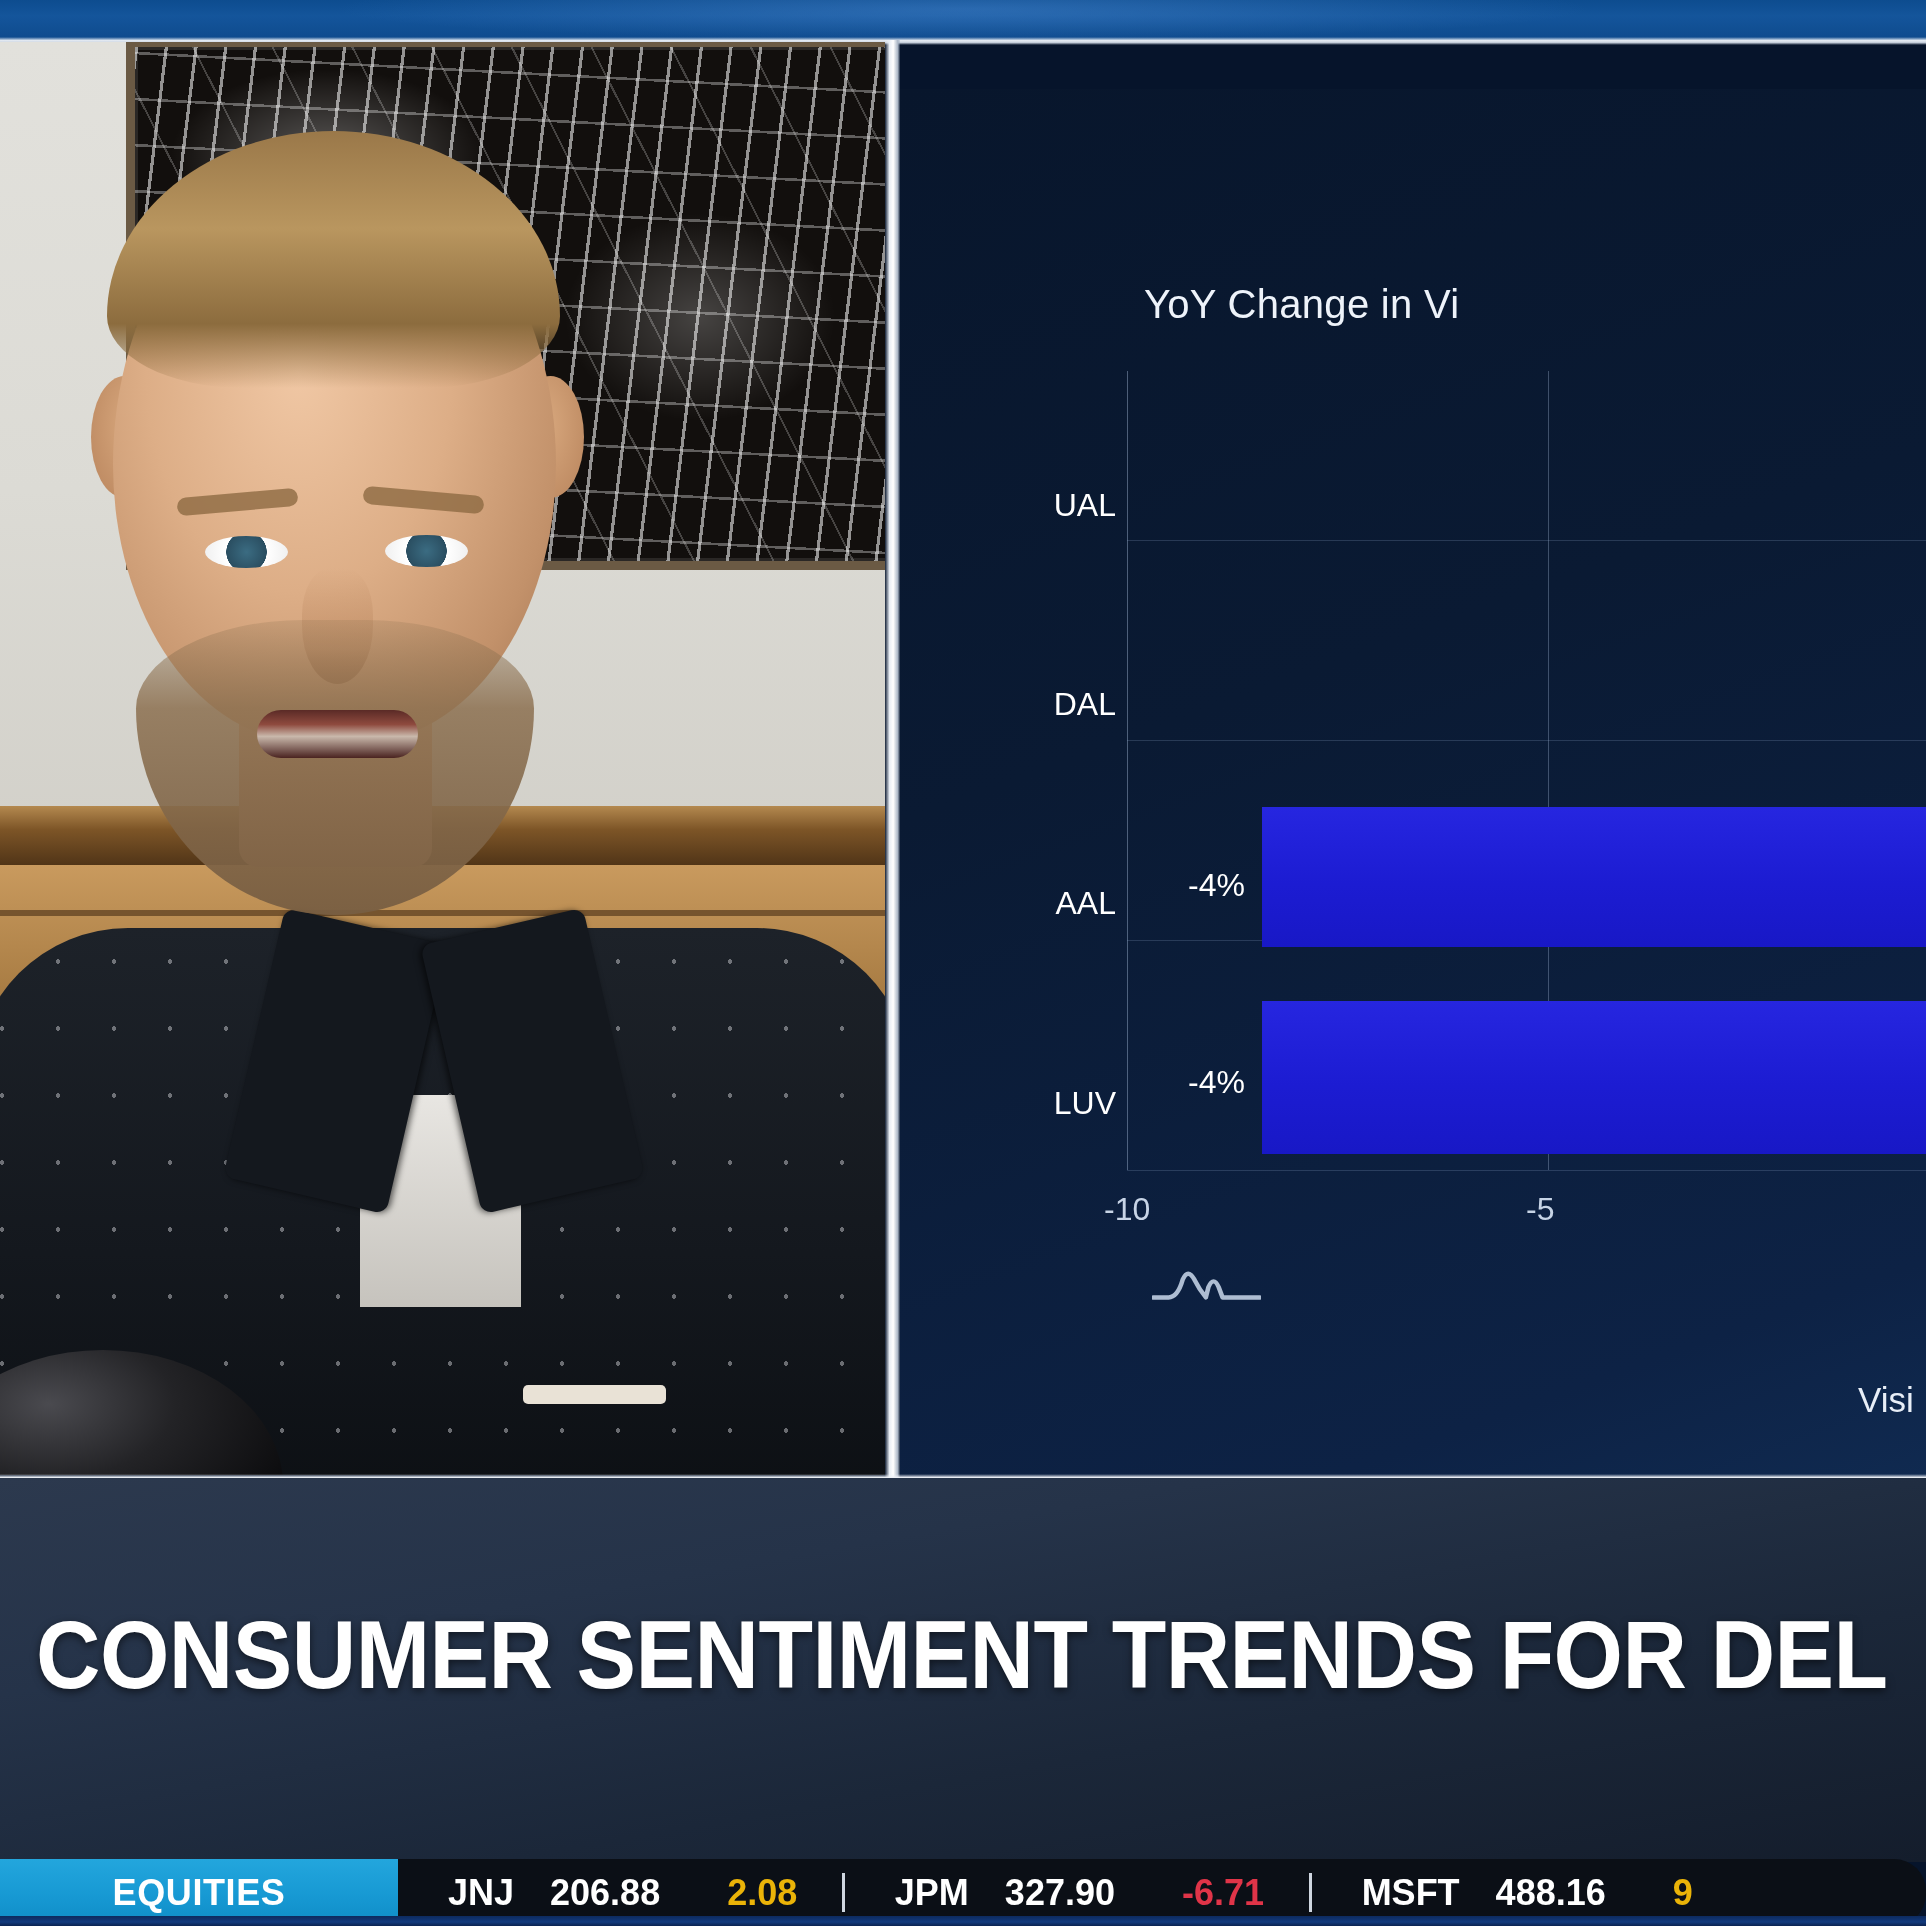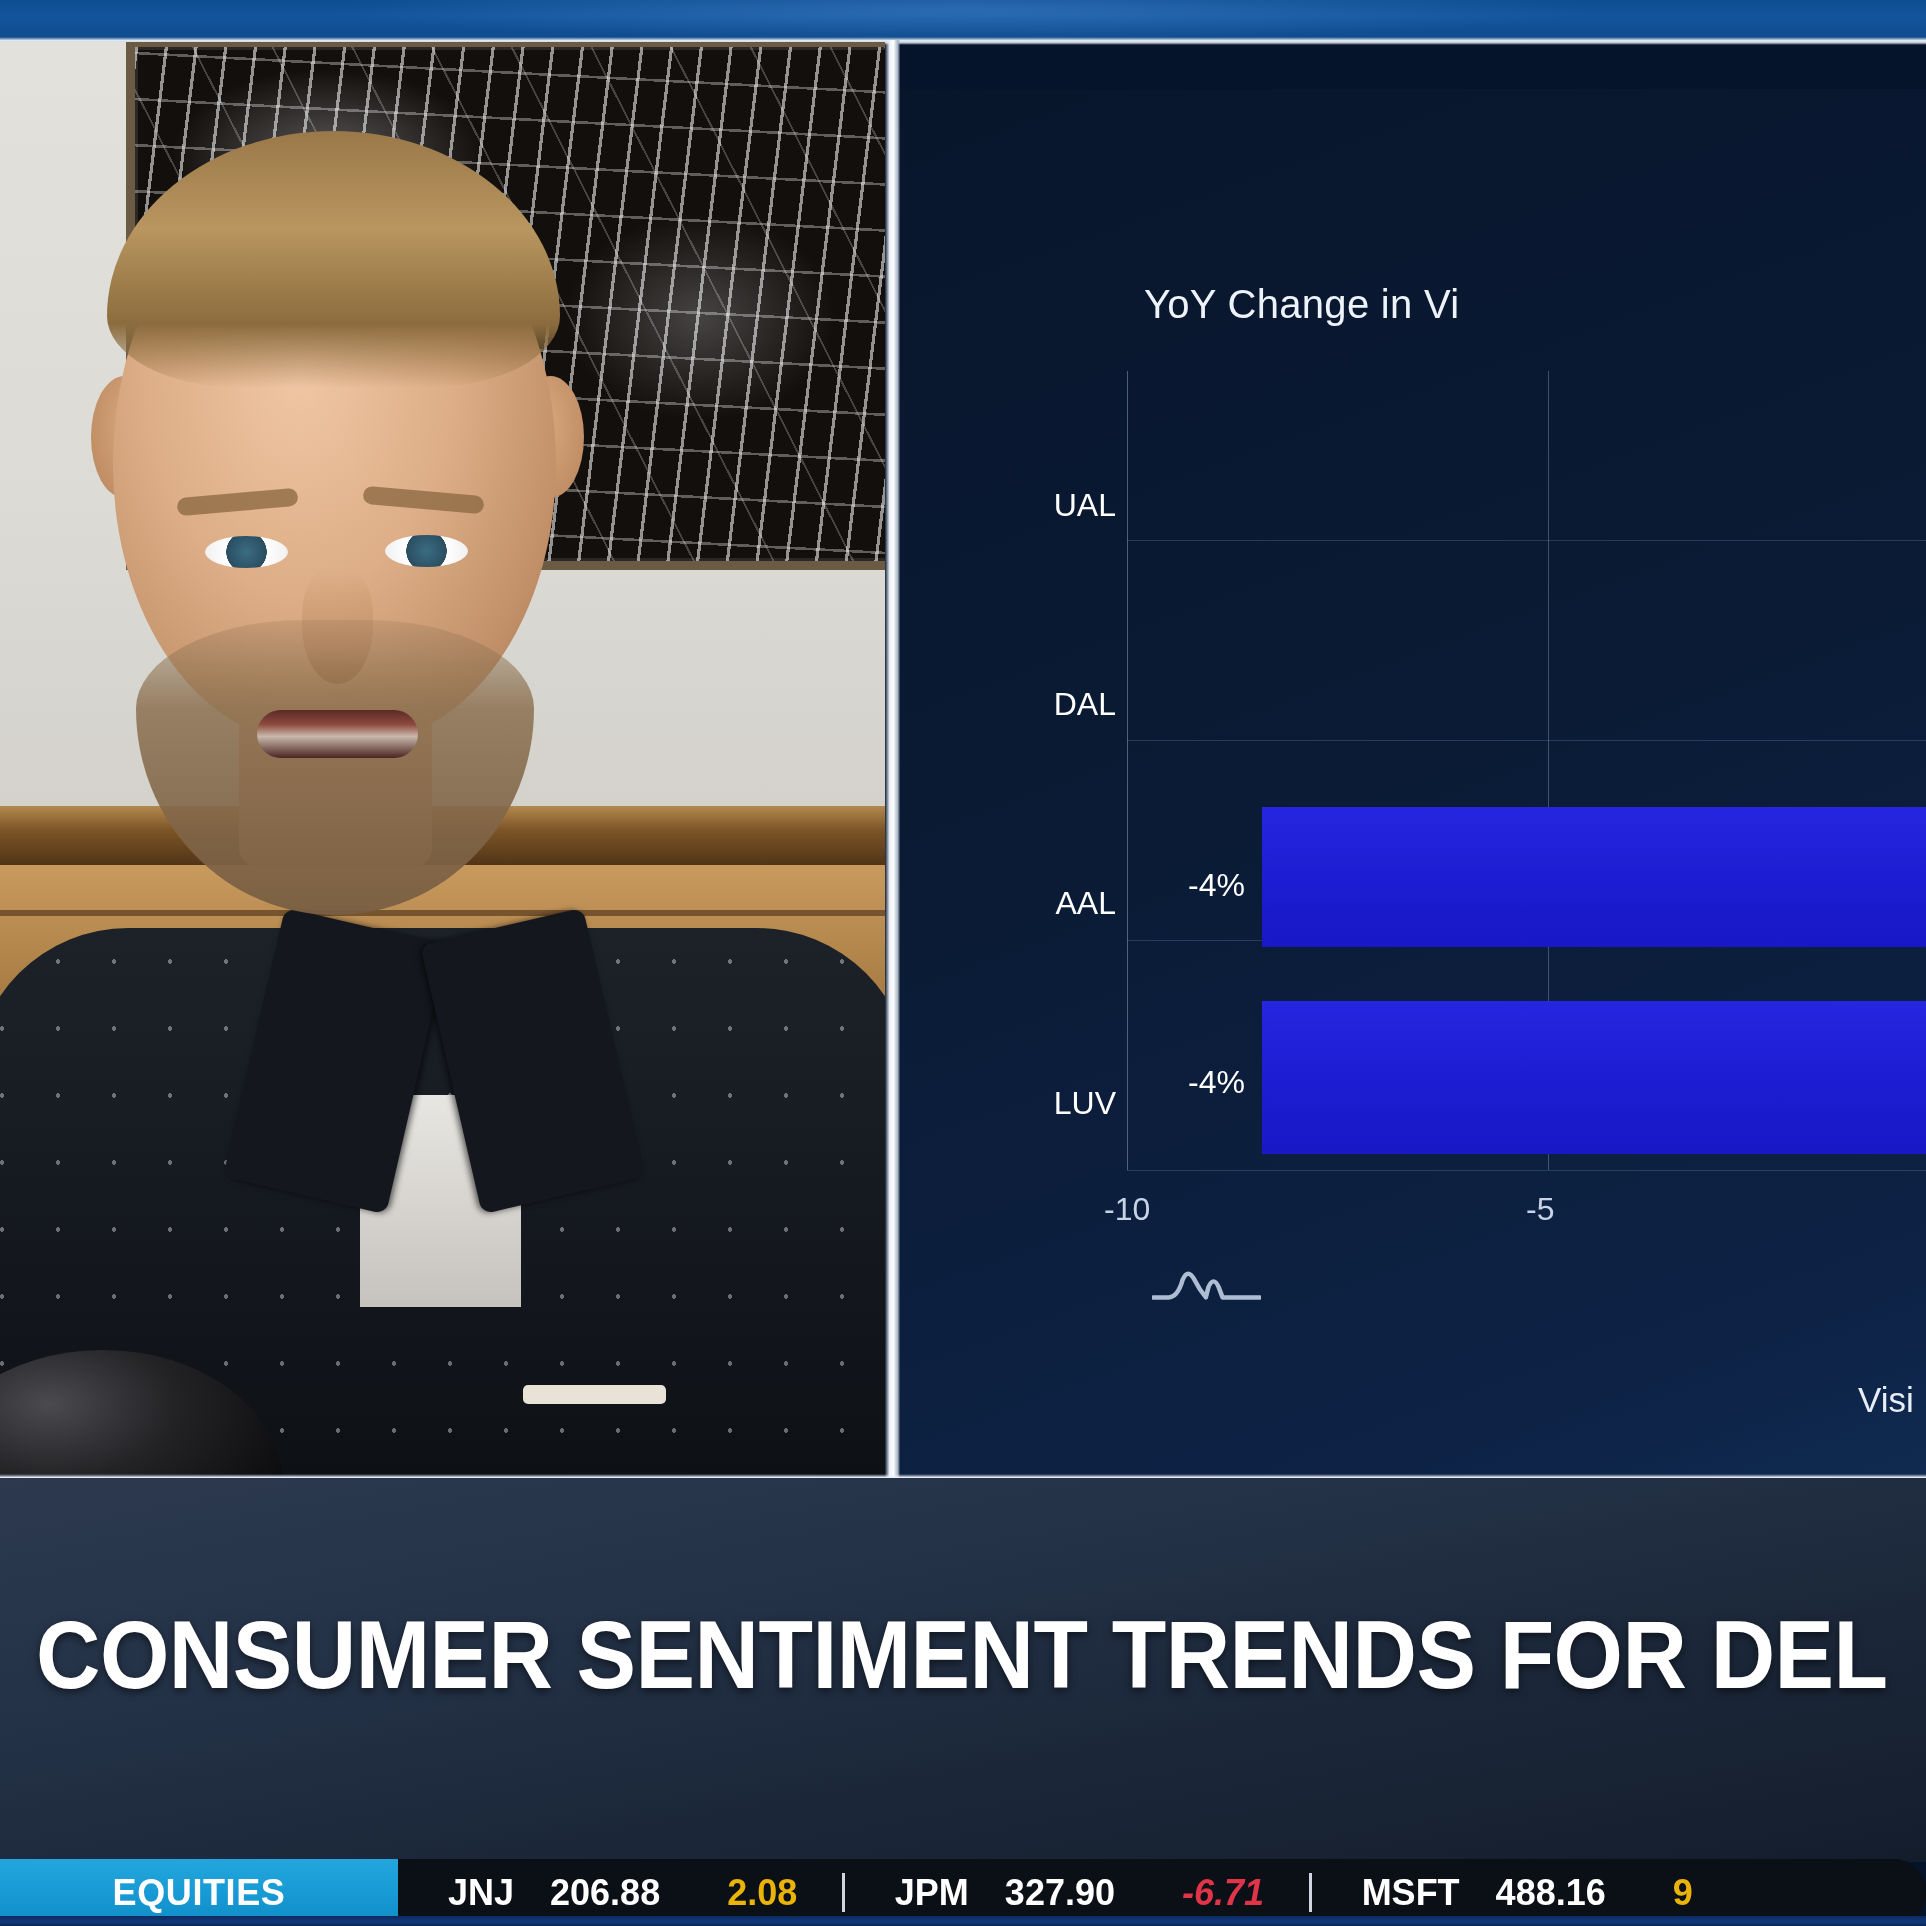--- a/index.html
+++ b/index.html
@@ -258,21 +258,21 @@
   }
   .ticker-badge span {
     font-size: 36px; font-weight: 700; color: #ffffff; letter-spacing: 0.6px;
   }
   .ticker-items { display: flex; align-items: center; flex: 1 1 auto; height: 67px; overflow: hidden; }
   .tick { display: flex; align-items: center; height: 67px; white-space: nowrap; }
   .tick-sym { font-size: 36px; font-weight: 700; color: #ffffff; margin-left: 50px; }
   .tick-price { font-size: 36px; font-weight: 700; color: #ffffff; margin-left: 36px; }
   .tick-chg { font-size: 36px; font-weight: 700; margin-left: 67px; }
   .tick-chg.up { color: #eab308; }
-  .tick-chg.down { color: #e03448; font-style: italic; }
+  .tick-chg.down { color: #e03448; }
   .tick-sep {
     width: 2.6px; height: 39px; background: #cfd6e0; margin-left: 45px;
     flex: 0 0 2.6px;
   }
 </style>
 </head>
 <body>
 
 <div id="screen">
 

